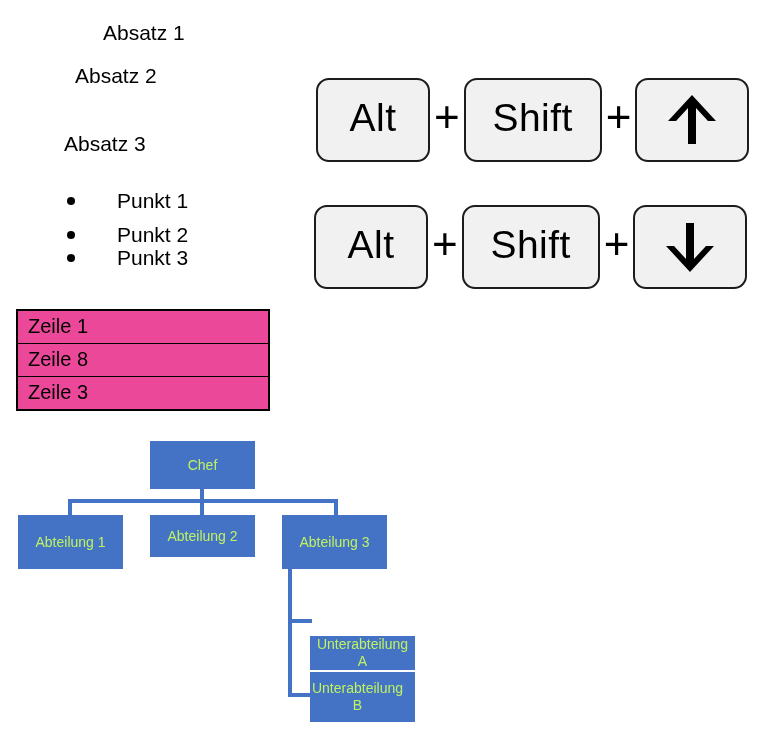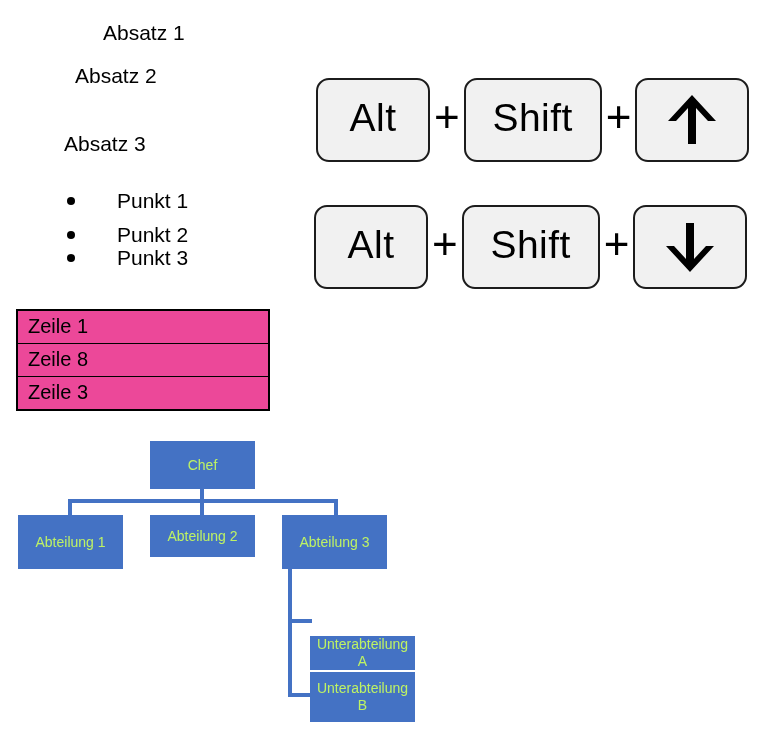--- a/index.html
+++ b/index.html
@@ -140,21 +140,21 @@
     text-align: center;
     font-size: 14px;
     line-height: 17px;
     padding: 12px;
   }
   #org-chef        { left: 150px; top: 441px; width: 105px; height: 48px; }
   #org-abt-1       { left: 18px;  top: 515px; width: 105px; height: 54px; }
   #org-abt-2       { left: 150px; top: 515px; width: 105px; height: 42px; }
   #org-abt-3       { left: 282px; top: 515px; width: 105px; height: 54px; }
   #org-unter-a     { left: 310px; top: 596px; width: 105px; height: 34px; margin-top: 40px; }
-  #org-unter-b     { left: 310px; top: 672px; width: 105px; height: 50px; }
+  #org-unter-b     { left: 310px; top: 672px; width: 105px; height: 50px; justify-content: flex-end; }
 
   .org-connector {
     position: absolute;
     background: #4472c4;
   }
   
   #conn-chef-down  { left: 200px; top: 489px;  width: 4px;  height: 26px; }
   
   #conn-bus        { left: 68px;  top: 499px;  width: 270px; height: 4px; }
   

